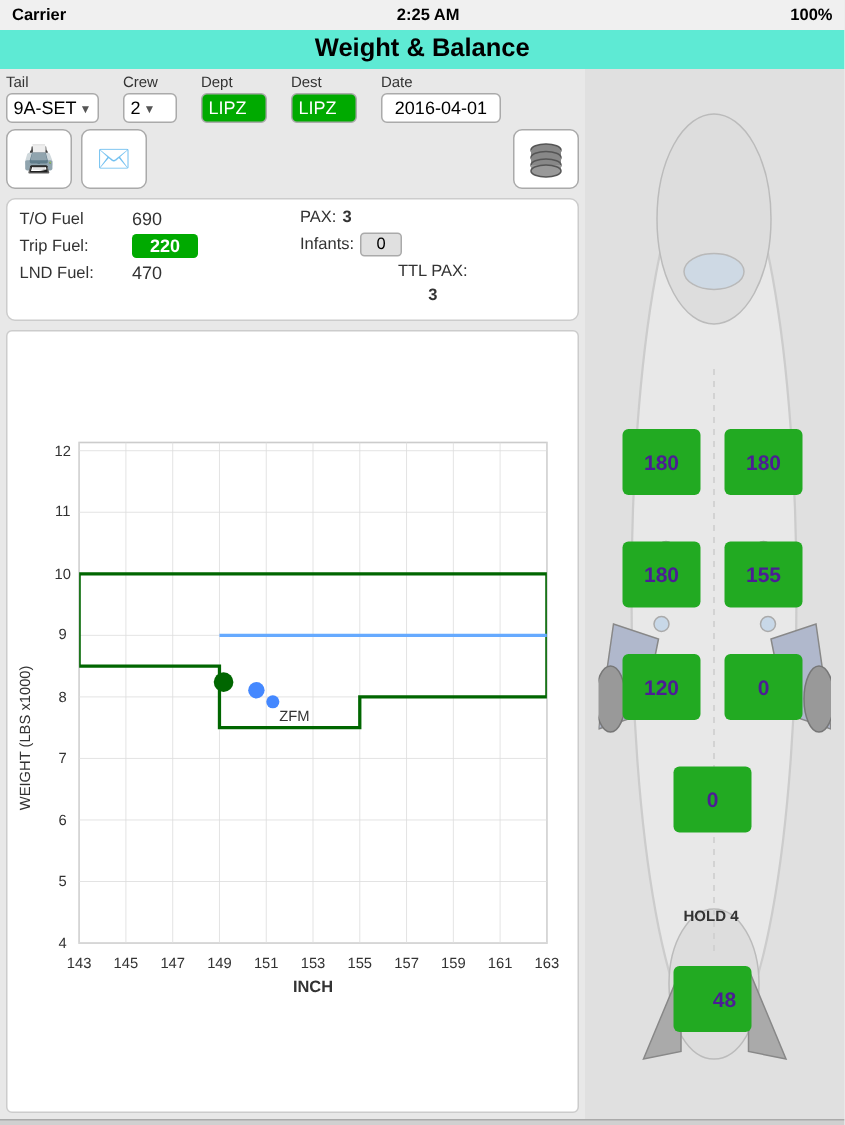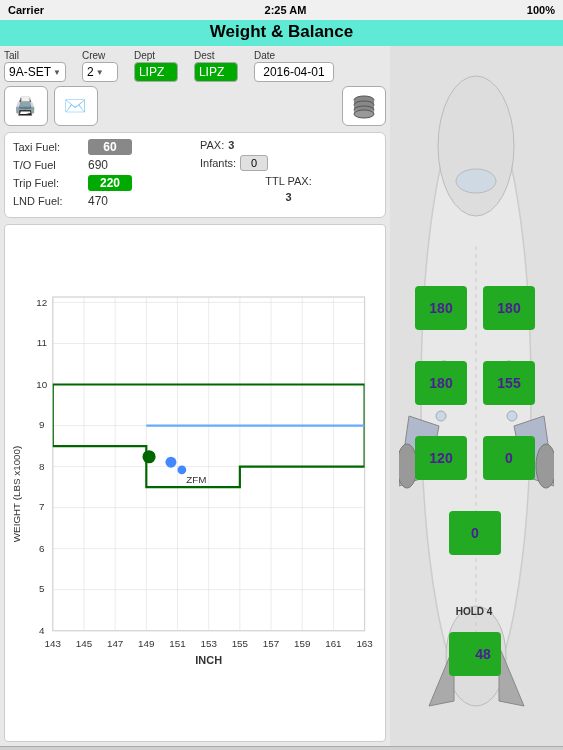--- a/index.html
+++ b/index.html
@@ -349,24 +349,20 @@
           <rect x="4" y="18" width="20" height="4" fill="#999"></rect>
           <ellipse cx="14" cy="22" rx="10" ry="4" fill="#999" stroke="#555" stroke-width="1"></ellipse>
         </svg>
       </div>
     </div>
 
     <div id="info-section">
       <div style="display:flex; gap:10px;">
 
         <div style="flex:1;">
-          <div class="info-row">
-            <span class="info-label">Taxi Fuel:</span>
-            <div class="info-value-box" style="background:#888;">60</div>
-          </div>
           <div class="info-row">
             <span class="info-label">T/O Fuel</span>
             <span class="info-value-plain">690</span>
           </div>
           <div class="info-row">
             <span class="info-label">Trip Fuel:</span>
             <div class="info-value-box">220</div>
           </div>
           <div class="info-row">
             <span class="info-label">LND Fuel:</span>
@@ -518,21 +514,21 @@
       </div>
       <div class="seat-box" style="top:370px; left:84px;">
         <span>0</span>
       </div>
 
       <div class="seat-box" style="top:445px; left:50px;">
         <span>0</span>
       </div>
 
       <div class="hold-label" style="top:540px; left:30px; width:90px; text-align:center;">HOLD 4</div>
-      <div class="seat-box" style="top:566px; left:50px;padding-left:16px;">
+      <div class="seat-box" style="top:578px; left:50px;padding-left:16px;">
         <span>48</span>
       </div>
     </div>
   </div>
 </div>
 
 <div id="bottom-bar">
   
   
   

